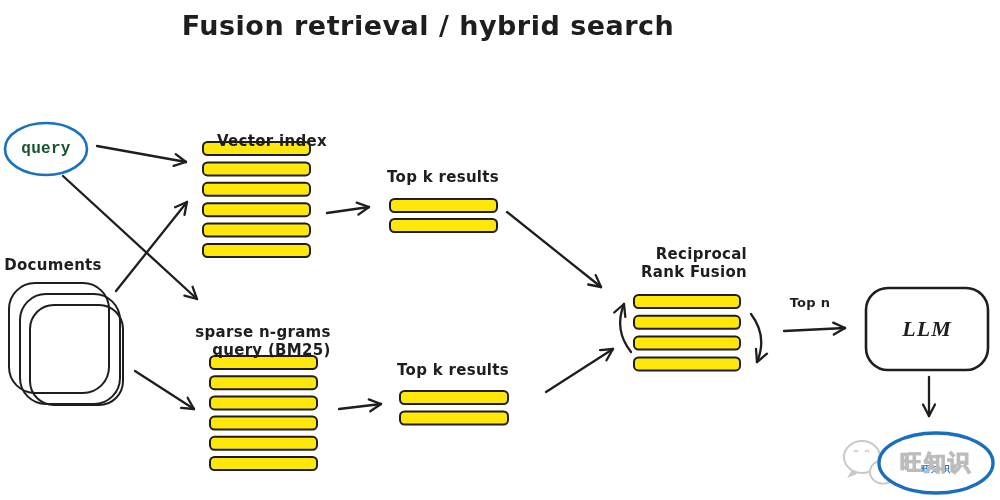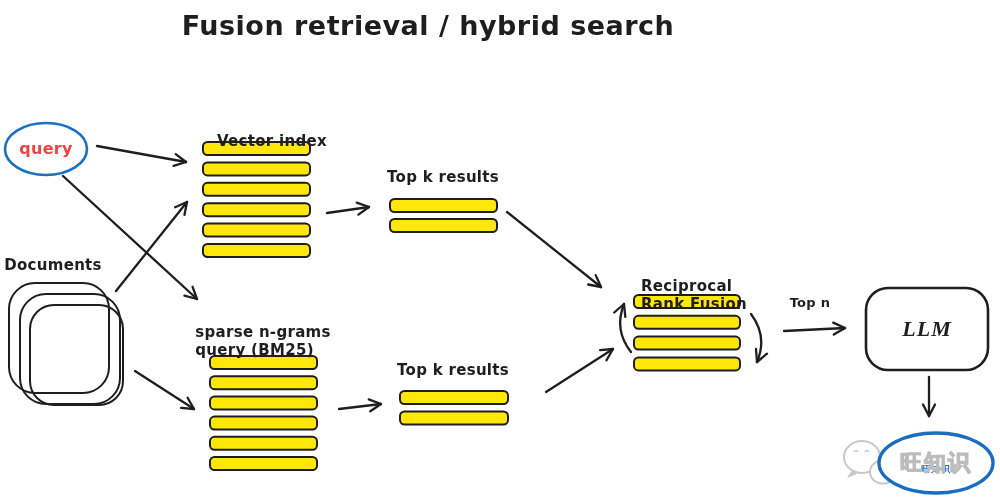--- a/index.html
+++ b/index.html
@@ -13,29 +13,29 @@
   }
   svg{position:absolute;left:0;top:0;}
   .lbl{
     position:absolute;
     transform:translate(-50%,-50%);
     white-space:nowrap;
     color:#1e1e1e;
     font-size:15px;
     font-weight:600;
     letter-spacing:.3px;
-    text-align:left;
+    text-align:right;
     line-height:18px;
   }
   .title{
     font-size:27px;
     font-weight:700;
     letter-spacing:.5px;
   }
-  .blue{color:#ef4444;}
+  .blue{color:#14532d;font-family:Liberation Mono, monospace;}
   .llm-lbl{font-size:22px;font-style:italic;font-weight:600;letter-spacing:1px;}
   .topn-lbl{font-size:13px;}
   .wm-wrap{
     position:absolute;left:936px;top:463px;
     transform:translate(-50%,-50%);
     text-align:center;
   }
   .wm-big{
     position:relative;z-index:2;
     font-size:22px;font-weight:700;letter-spacing:2px;
@@ -187,21 +187,21 @@
 
   <div class="lbl" style="left:263px;top:324px;margin-top:17px;">
     <span style="display:block">sparse n-grams</span>
     <span style="display:block">query (BM25)</span>
   </div>
 
   <div class="lbl" style="left:443px;top:177px;">Top k results</div>
 
   <div class="lbl" style="left:453px;top:370px;">Top k results</div>
 
-  <div class="lbl" style="left:694px;top:263px;margin-top:32px;">
+  <div class="lbl" style="left:694px;top:263px;">
     <span style="display:block">Reciprocal</span>
     <span style="display:block">Rank Fusion</span>
   </div>
 
   <div class="lbl topn-lbl" style="left:810px;top:303px;">Top n</div>
 
   <div class="lbl llm-lbl" style="left:927px;top:329px;font-family:Liberation Serif, serif;">LLM</div>
 
   <div class="wm-wrap">
     <div class="wm-small">旺知识</div>

